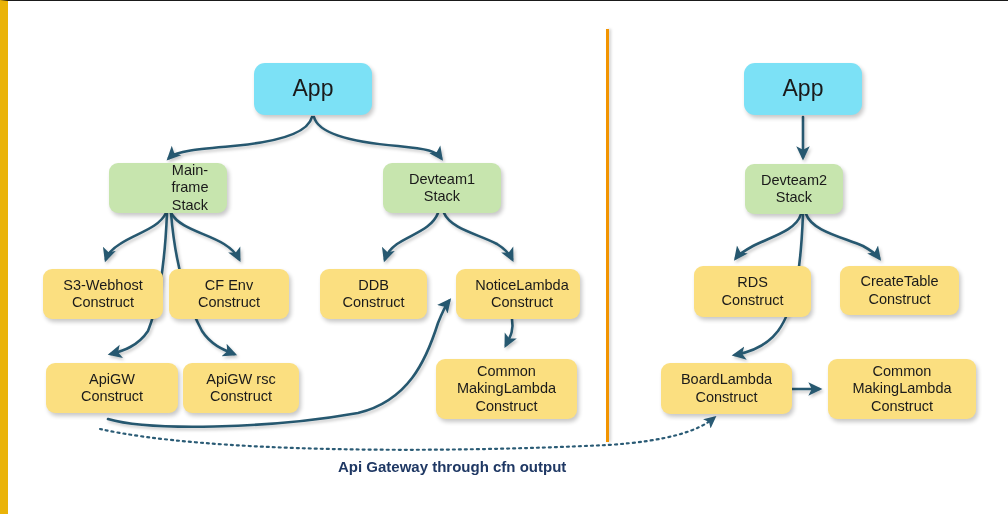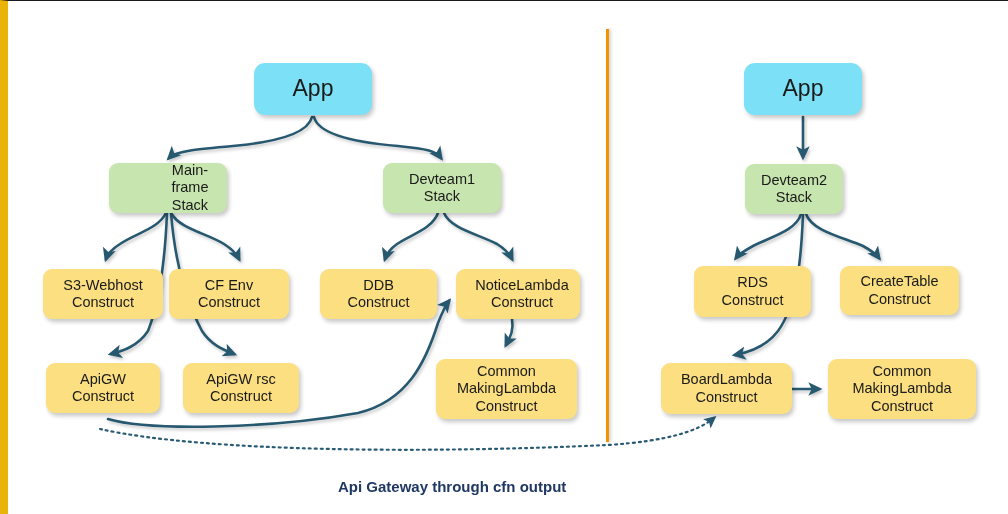--- a/index.html
+++ b/index.html
@@ -75,21 +75,20 @@
     stroke-linecap: round;
   }
   
   #caption {
     position: absolute;
     font-size: 15px;
     font-weight: bold;
     color: #1F3864;
     white-space: nowrap;
     font-family: "Liberation Sans", sans-serif;
-    margin-top: 20px;
   }
 </style>
 </head>
 <body>
 
 <div id="canvas">
 
   <svg id="edges" viewBox="0 0 1008 514">
     <defs>
       <marker id="ah" markerWidth="7" markerHeight="7" refX="4.1" refY="3.1" orient="auto" markerUnits="strokeWidth">
@@ -143,25 +142,25 @@
 
   <div class="node app" style="left: 246px; top: 62px; width: 118px; height: 52px; background: rgb(124, 225, 246);">App</div>
   <div class="node stack" style="left: 101px; top: 162px; width: 118px; height: 50px; background: rgb(199, 229, 174); padding-left: 48px;">Main-frame
 Stack</div>
   <div class="node stack" style="left: 375px; top: 162px; width: 118px; height: 50px; background: rgb(199, 229, 174);">Devteam1
 Stack</div>
   <div class="node construct" style="left: 35px; top: 268px; width: 120px; height: 50px; background: rgb(251, 223, 128);">S3-Webhost
 Construct</div>
   <div class="node construct" style="left: 161px; top: 268px; width: 120px; height: 50px; background: rgb(251, 223, 128);">CF Env
 Construct</div>
-  <div class="node construct" style="left: 312px; top: 268px; width: 117px; height: 50px; background: rgb(251, 223, 128);">DDB
+  <div class="node construct" style="left: 312px; top: 268px; width: 107px; height: 50px; background: rgb(251, 223, 128);">DDB
 Construct</div>
   <div class="node construct" style="left: 448px; top: 268px; width: 124px; height: 50px; background: rgb(251, 223, 128); padding-left: 12px;">NoticeLambda
 Construct</div>
-  <div class="node construct" style="left: 38px; top: 362px; width: 114px; height: 50px; background: rgb(251, 223, 128);">ApiGW
+  <div class="node construct" style="left: 38px; top: 362px; width: 132px; height: 50px; background: rgb(251, 223, 128);">ApiGW
 Construct</div>
   <div class="node construct" style="left: 175px; top: 362px; width: 116px; height: 50px; background: rgb(251, 223, 128);">ApiGW rsc
 Construct</div>
   <div class="node construct" style="left: 428px; top: 358px; width: 141px; height: 60px; background: rgb(251, 223, 128);">Common
 MakingLambda
 Construct</div>
   <div class="node app" style="left: 736px; top: 62px; width: 118px; height: 52px; background: rgb(124, 225, 246);">App</div>
   <div class="node stack" style="left: 737px; top: 163px; width: 98px; height: 50px; background: rgb(199, 229, 174);">Devteam2
 Stack</div>
   <div class="node construct" style="left: 662px; top: 265px; width: 117px; height: 51px; background: rgb(251, 223, 128); margin-left: 24px;">RDS

